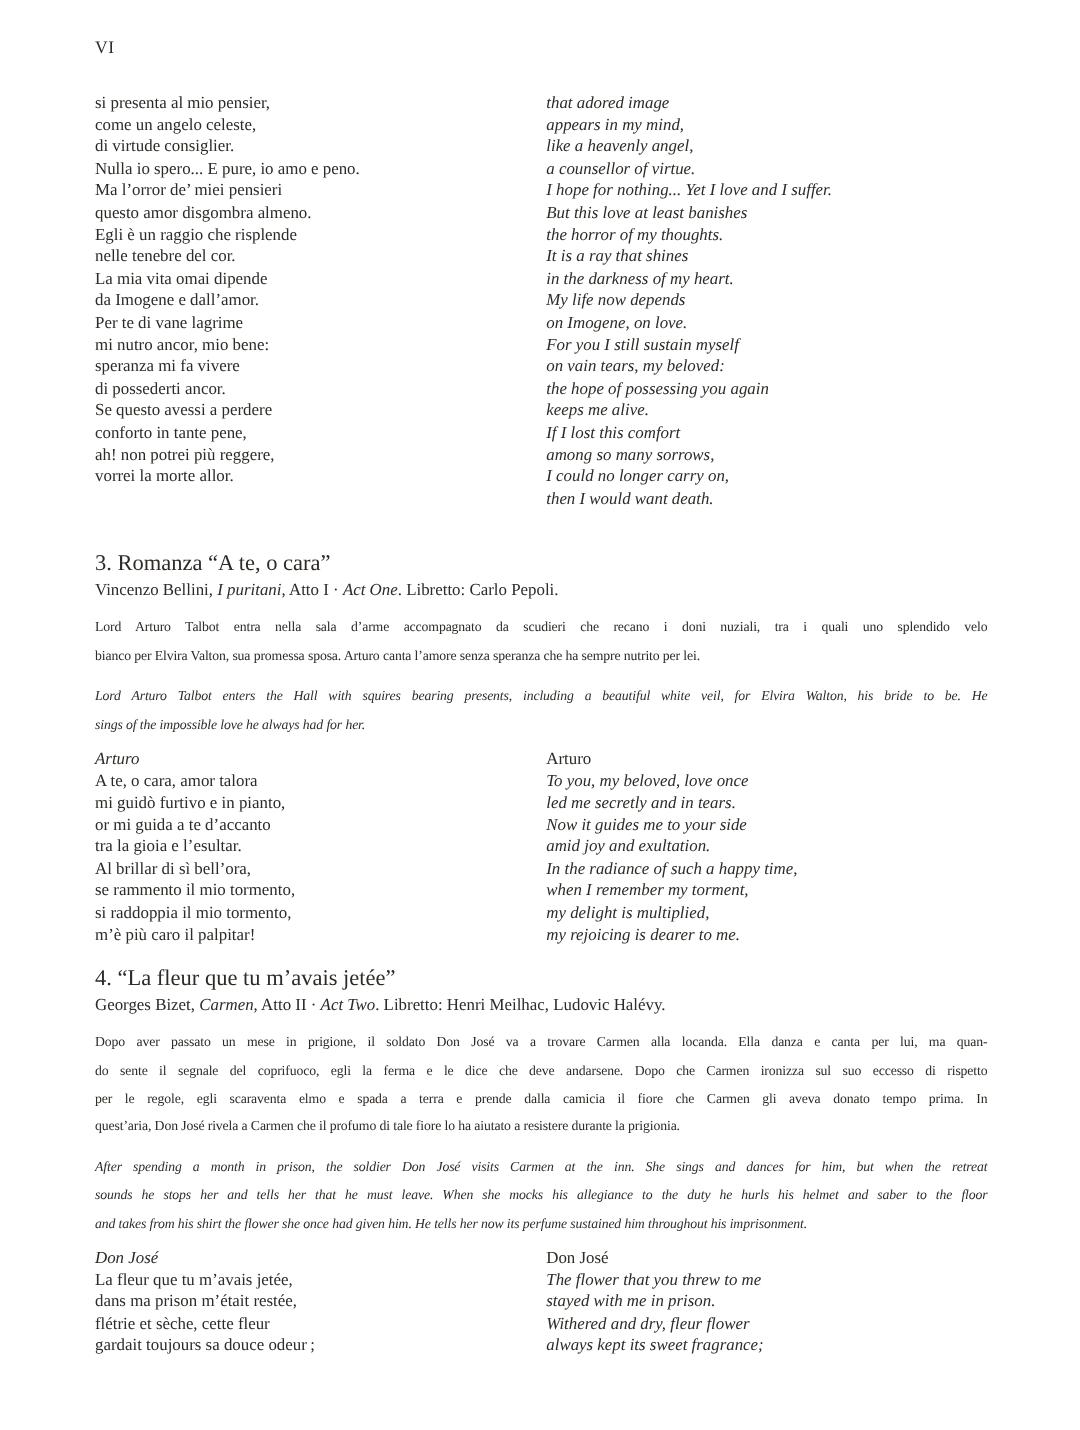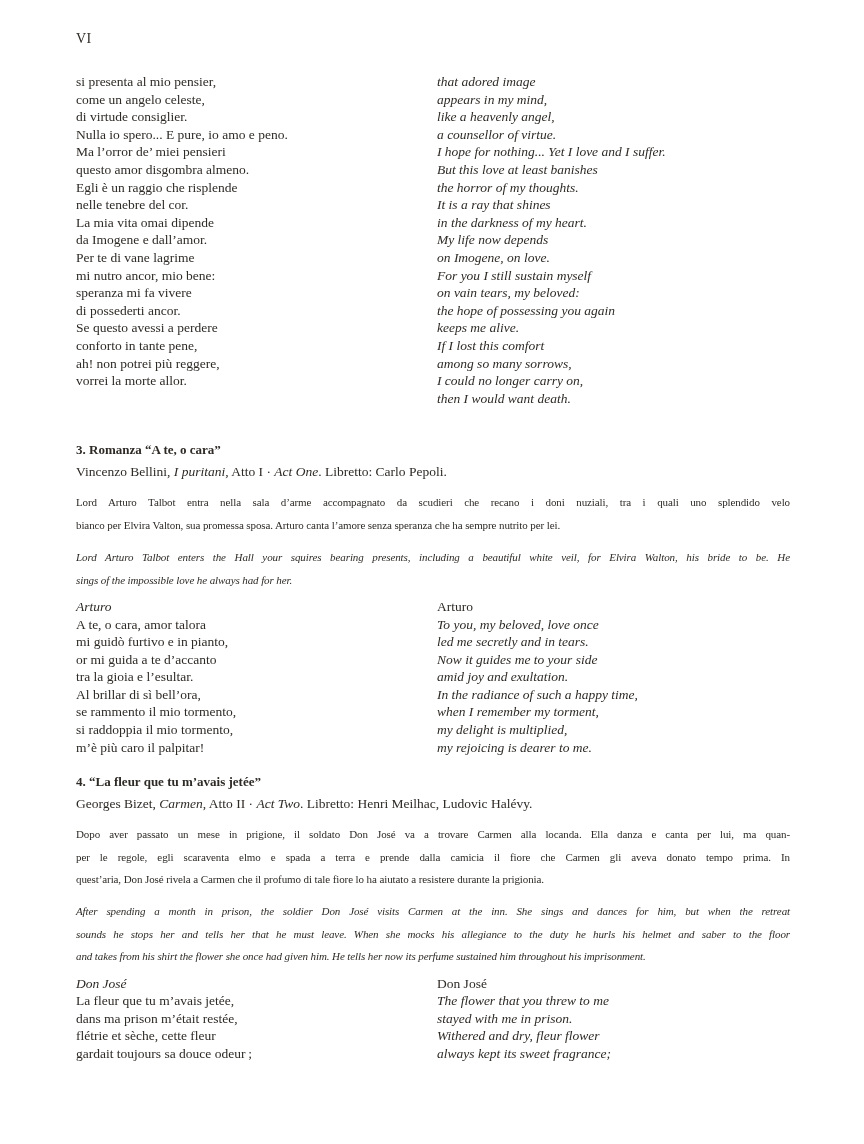--- a/index.html
+++ b/index.html
@@ -23,22 +23,22 @@
   .cols { display: flex; }
   .col-left  { width: 361px; flex: 0 0 361px; }
   .col-right { flex: 1 1 auto; }
   .poem .line {
     font-size: 13.5px;
     line-height: 17.6px;
     white-space: nowrap;
   }
   .italic { font-style: italic; }
   .heading {
-    font-size: 13px;
-    font-weight: bold;
+    font-size: 18px;
+    font-weight: normal;
     line-height: 20px;
     margin: 0;
   }
   .sec3-heading { margin-top: 33px; }
   .sec4-heading { margin-top: 16px; }
   .credit {
     font-size: 13.5px;
     line-height: 20px;
     margin-top: 2px;
   }
@@ -112,21 +112,21 @@
   </section>
 
   <section>
     <h2 class="heading sec3-heading">3. Romanza “A te, o cara”</h2>
     <div class="credit"><span>Vincenzo Bellini, </span><span class="italic">I puritani</span><span>, Atto I · </span><span class="italic">Act One</span><span>. Libretto: Carlo Pepoli.</span></div>
     <div class="prose prose-it">
         <div class="jline">Lord Arturo Talbot entra nella sala d’arme accompagnato da scudieri che recano i doni nuziali, tra i quali uno splendido velo</div>
         <div class="jline last">bianco per Elvira Valton, sua promessa sposa. Arturo canta l’amore senza speranza che ha sempre nutrito per lei.</div>
       </div>
     <div class="prose prose-en italic">
-        <div class="jline">Lord Arturo Talbot enters the Hall your squires bearing presents, including a beautiful white veil, for Elvira Walton, his bride to be. He</div>
+        <div class="jline">Lord Arturo Talbot enters the Hall with squires bearing presents, including a beautiful white veil, for Elvira Walton, his bride to be. He</div>
         <div class="jline last">sings of the impossible love he always had for her.</div>
       </div>
     <div class="cols speakers">
       <div class="col-left speaker italic">Arturo</div>
       <div class="col-right speaker">Arturo</div>
     </div>
     <div class="cols">
       <div class="col-left poem">
           <div class="line">A te, o cara, amor talora</div>
           <div class="line">mi guidò furtivo e in pianto,</div>
@@ -148,20 +148,21 @@
           <div class="line">my rejoicing is dearer to me.</div>
         </div>
     </div>
   </section>
 
   <section>
     <h2 class="heading sec4-heading">4. “La fleur que tu m’avais jetée”</h2>
     <div class="credit"><span>Georges Bizet, </span><span class="italic">Carmen</span><span>, Atto II · </span><span class="italic">Act Two</span><span>. Libretto: Henri Meilhac, Ludovic Halévy.</span></div>
     <div class="prose prose-it">
         <div class="jline">Dopo aver passato un mese in prigione, il soldato Don José va a trovare Carmen alla locanda. Ella danza e canta per lui, ma quan-</div>
+        <div class="jline">do sente il segnale del coprifuoco, egli la ferma e le dice che deve andarsene. Dopo che Carmen ironizza sul suo eccesso di rispetto</div>
         <div class="jline">per le regole, egli scaraventa elmo e spada a terra e prende dalla camicia il fiore che Carmen gli aveva donato tempo prima. In</div>
         <div class="jline last">quest’aria, Don José rivela a Carmen che il profumo di tale fiore lo ha aiutato a resistere durante la prigionia.</div>
       </div>
     <div class="prose prose-en italic">
         <div class="jline">After spending a month in prison, the soldier Don José visits Carmen at the inn. She sings and dances for him, but when the retreat</div>
         <div class="jline">sounds he stops her and tells her that he must leave. When she mocks his allegiance to the duty he hurls his helmet and saber to the floor</div>
         <div class="jline last">and takes from his shirt the flower she once had given him. He tells her now its perfume sustained him throughout his imprisonment.</div>
       </div>
     <div class="cols speakers">
       <div class="col-left speaker italic">Don José</div>

